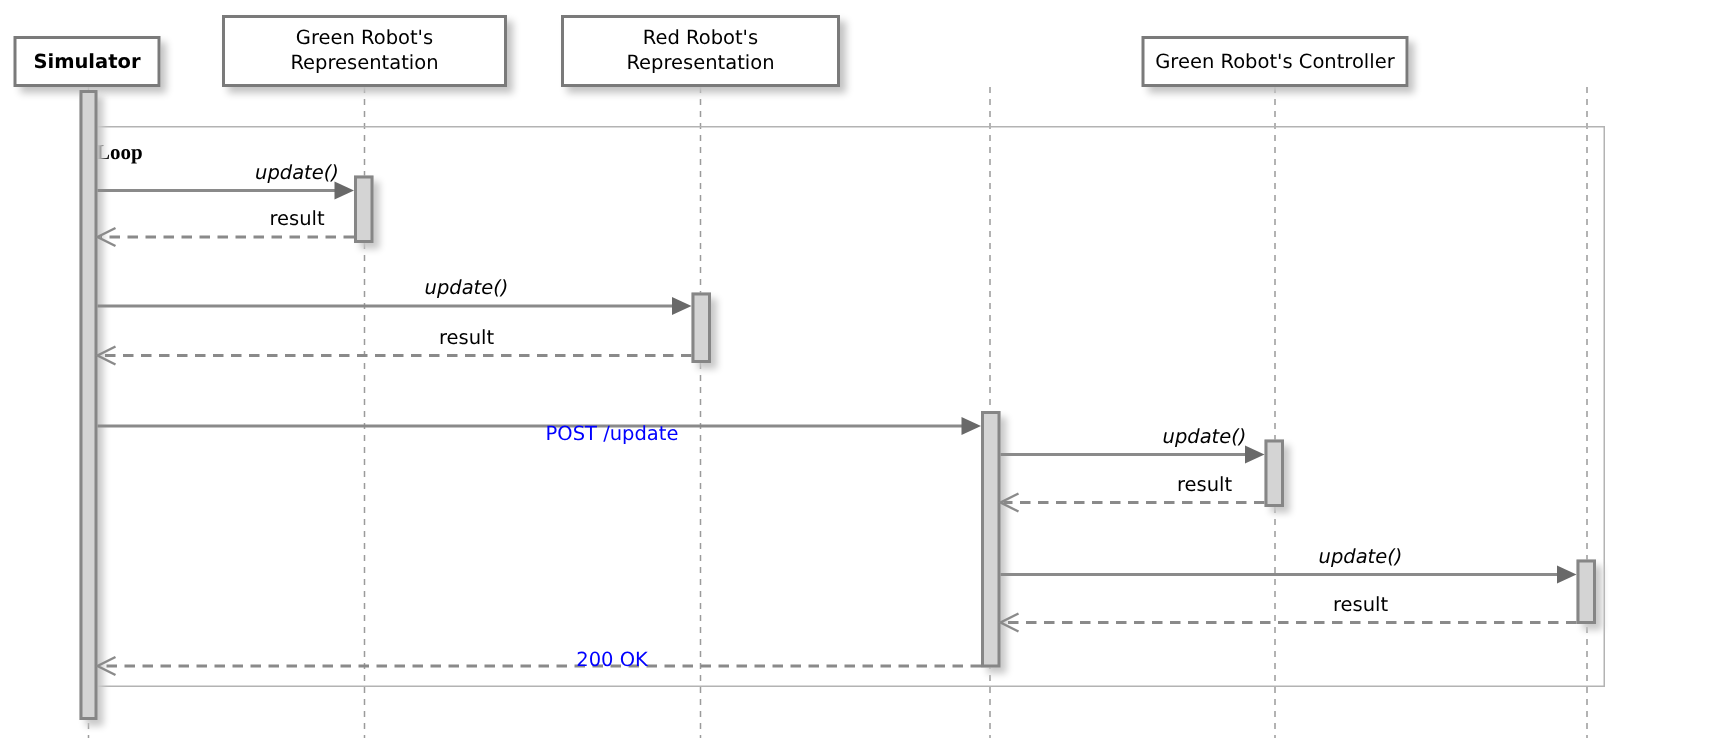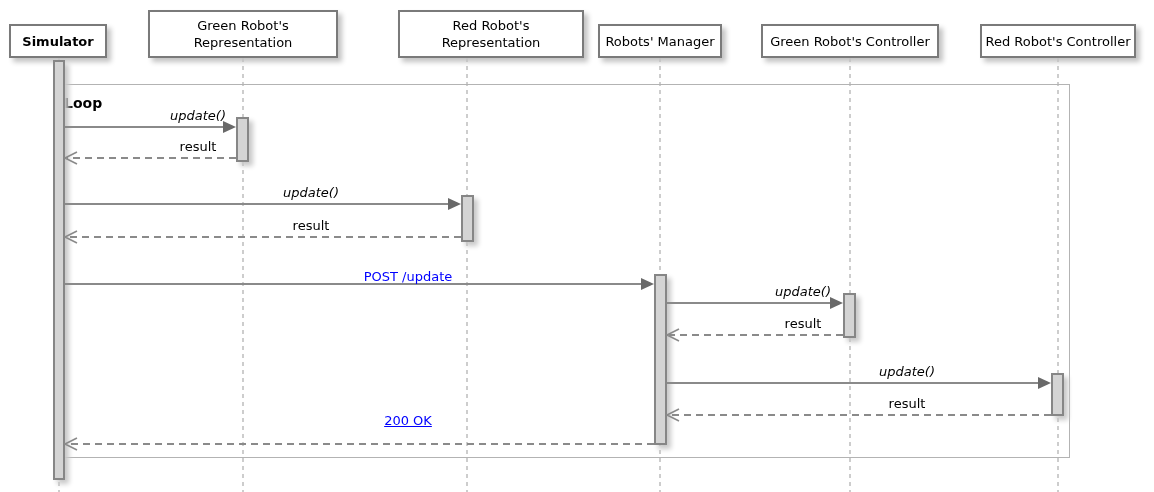--- a/index.html
+++ b/index.html
@@ -23,20 +23,21 @@
     overflow:hidden;
   }
   svg.layer{position:absolute;left:0;top:0;}
   #lifelines-layer{z-index:1;}
   #arrows-layer{z-index:5;}
   .loop-frame{
     position:absolute;z-index:2;
     border:1px solid var(--frame-border);
     background:transparent;
     box-sizing:border-box;
+    font-family:Liberation Serif, serif;
   }
   .loop-label{
     position:absolute;left:6px;top:10px;
     font-weight:bold;font-size:14px;color:#000;
   }
   .participant{
     position:absolute;z-index:3;
     background:#ffffff;
     border:2px solid var(--box-border);
     box-shadow:4px 4px 5px #c3c3c3;
@@ -77,25 +78,23 @@
     <line x1="1058" y1="58" x2="1058" y2="492" stroke="var(--lifeline)" stroke-width="1" stroke-dasharray="4 4"></line>
   </svg>
 
   <div class="loop-frame" style="left:57px;top:84px;width:1013px;height:374px;">
     <span class="loop-label">Loop</span>
   </div>
 
   <div class="participant" style="left:9px;  top:24px;width:98px; height:34px;font-weight:bold;">Simulator</div>
   <div class="participant" style="left:148px;top:10px;width:190px;height:48px;">Green Robot's
 Representation</div>
-  <div class="participant" style="left:374px;top:10px;width:186px;height:48px;margin-left:24px;">Red Robot's
+  <div class="participant" style="left:374px;top:10px;width:186px;height:48px;">Red Robot's
 Representation</div>
-  <div class="participant" style="left:598px;top:24px;width:124px;height:34px;">Robots' Manager</div>
   <div class="participant" style="left:761px;top:24px;width:178px;height:34px;">Green Robot's Controller</div>
-  <div class="participant" style="left:980px;top:24px;width:156px;height:34px;">Red Robot's Controller</div>
 
   <div class="activation" style="left:53px;  top:60px; width:12px;height:420px;"></div>
   <div class="activation" style="left:236px; top:117px;width:13px;height:45px;"></div>
   <div class="activation" style="left:461px; top:195px;width:13px;height:47px;"></div>
   <div class="activation" style="left:654px; top:274px;width:13px;height:171px;"></div>
   <div class="activation" style="left:843px; top:293px;width:13px;height:45px;"></div>
   <div class="activation" style="left:1051px;top:373px;width:13px;height:43px;"></div>
 
   <svg id="arrows-layer" class="layer" width="1154" height="492">
 
@@ -127,20 +126,20 @@
     <polyline points="679,409 667,415 679,421" fill="none" stroke="var(--arrow)" stroke-width="1.6"></polyline>
 
     <line x1="654" y1="444" x2="67" y2="444" stroke="var(--arrow)" stroke-width="2" stroke-dasharray="7 5"></line>
     <polyline points="77,438 65,444 77,450" fill="none" stroke="var(--arrow)" stroke-width="1.6"></polyline>
   </svg>
 
   <div class="msg-label italic" style="left:150px;top:108px;">update()</div>
   <div class="msg-label" style="left:150px;top:139px;">result</div>
   <div class="msg-label italic" style="left:263px;top:185px;">update()</div>
   <div class="msg-label" style="left:263px;top:218px;">result</div>
-  <div class="msg-label http" style="left:360px;top:269px;">POST /update</div>
+  <div class="msg-label http" style="left:360px;top:282px;">POST /update</div>
   <div class="msg-label italic" style="left:755px;top:284px;">update()</div>
   <div class="msg-label" style="left:755px;top:316px;">result</div>
   <div class="msg-label italic" style="left:859px;top:364px;">update()</div>
   <div class="msg-label" style="left:859px;top:396px;">result</div>
-  <div class="msg-label http" style="left:360px;top:413px;text-decoration:underline;">200 OK</div>
+  <div class="msg-label http" style="left:360px;top:433px;">200 OK</div>
 
 </div>
 
 </body></html>

